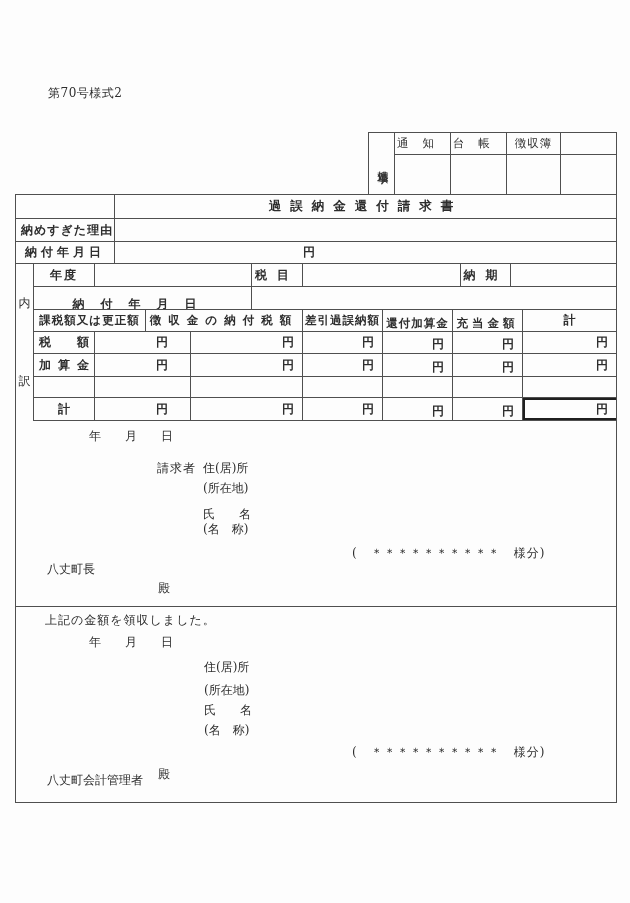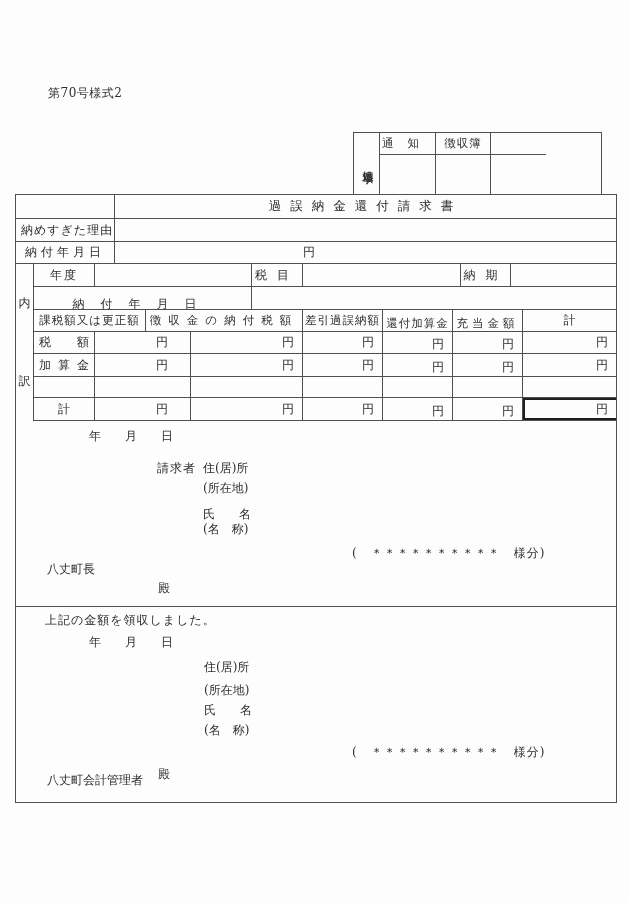--- a/index.html
+++ b/index.html
@@ -9,21 +9,21 @@
     font-family:"DejaVu Serif","Liberation Serif",serif;
     color:#2d2d2d;
     position:relative;
     font-size:12px;
   }
   .page{position:absolute;left:0;top:0;width:630px;height:903px;}
   .form-no{position:absolute;left:48px;top:85px;font-size:12px;letter-spacing:.5px;}
 
   
   .process-box{
-    position:absolute;left:353px;top:132px;width:249px;height:63px;
+    position:absolute;left:368px;top:132px;width:249px;height:63px;
     border:1px solid #4f4f4f;border-bottom:none;
     display:flex;box-sizing:border-box;
   }
   .pb-label{
     width:26px;box-sizing:border-box;border-right:1px solid #4f4f4f;
     display:flex;align-items:center;justify-content:center;
     writing-mode:vertical-rl;text-orientation:upright;
     font-size:11px;letter-spacing:1px;
   }
   .pb-col{display:flex;flex-direction:column;box-sizing:border-box;border-right:1px solid #4f4f4f;}
@@ -34,21 +34,21 @@
   }
   .pb-col .pb-body{flex:1;}
   .w56{width:56px;}.w55{width:55px;text-align:right;}
 
   
   .main-table{
     position:absolute;left:15px;top:194px;width:602px;height:609px;
     border:1px solid #4f4f4f;box-sizing:border-box;background:transparent;
   }
   .row{display:flex;box-sizing:border-box;border-bottom:1px solid #4f4f4f;}
-  .cell{box-sizing:border-box;border-right:1px solid #4f4f4f;display:flex;align-items:center;overflow:hidden;white-space:nowrap;}
+  .cell{box-sizing:border-box;border-right:1px solid #4f4f4f;display:flex;align-items:center;overflow:hidden;white-space:nowrap;font-weight:bold;}
   .cell.last{border-right:none;}
   .cell.center{justify-content:center;}
   .cell.grow{flex:1;}
   .h24{height:24px;}.h23{height:23px;}.h22{height:22px;}.h21{height:21px;}
   .w99{width:99px;}.w61{width:61px;}.w157{width:157px;}.w51{width:51px;}
   .w158{width:158px;}.w50{width:50px;}.w105{width:105px;}.w218{width:218px;}
   .w364{width:364px;}.w96{width:96px;}.w112{width:112px;}.w80{width:80px;}
   .w70{width:70px;align-items:flex-end;}.w93{width:93px;}
 
   .title-text{font-size:12.5px;letter-spacing:9px;}
@@ -90,20 +90,24 @@
 <div class="page">
 
   <div class="form-no">第70号様式2</div>
 
   <div class="process-box">
     <div class="pb-label">処理事項</div>
     <div class="pb-col w56">
       <div class="pb-head lsp14">通知</div>
       <div class="pb-body"></div>
     </div>
+    <div class="pb-col w56">
+      <div class="pb-head lsp14">台帳</div>
+      <div class="pb-body"></div>
+    </div>
     <div class="pb-col w55">
       <div class="pb-head lsp1">徴収簿</div>
       <div class="pb-body"></div>
     </div>
     <div class="pb-col w55 last">
       <div class="pb-head"></div>
       <div class="pb-body"></div>
     </div>
   </div>
 

